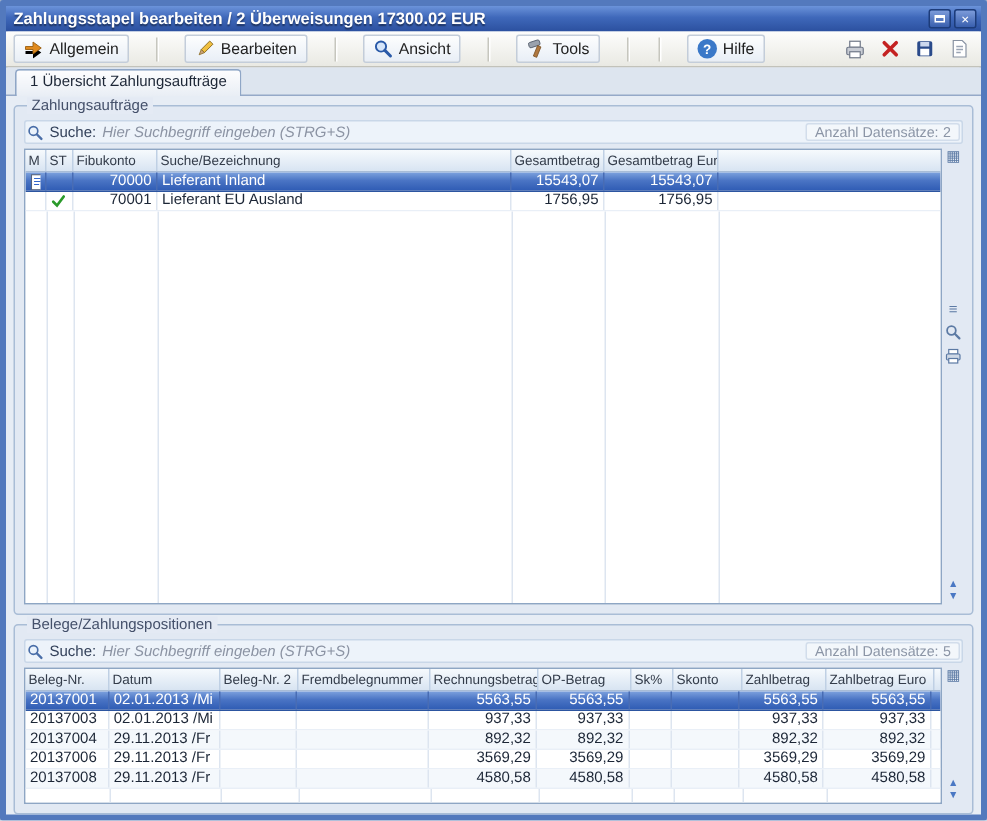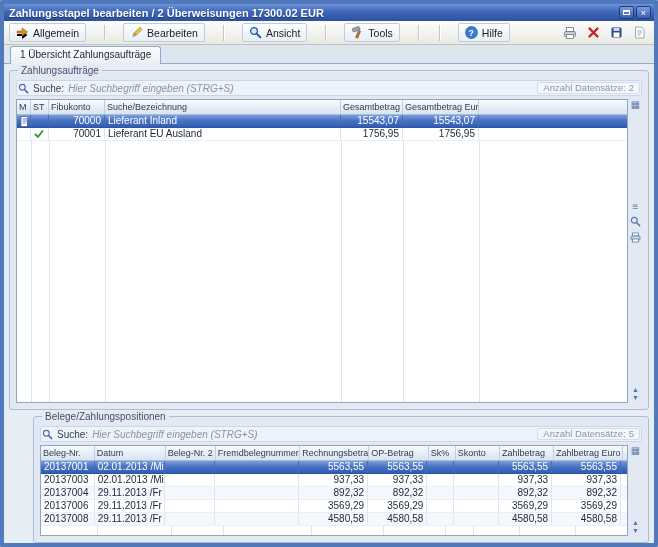--- a/index.html
+++ b/index.html
@@ -29,29 +29,29 @@
   
   .tabstrip{height:19px;background:#dde5ef;border-bottom:1px solid #95a9c8;display:flex;align-items:flex-end;padding-left:6px;}
   .tab{height:18px;padding:2px 9px 0 9px;font-size:10px;background:linear-gradient(#fdfdfe,#e9eef5);
     border:1px solid #8fa6c6;border-bottom:none;border-radius:3px 3px 0 0;position:relative;top:1px;}
 
   
   .content{height:479px;padding:6px 5px 0 5px;background:#e7edf5;}
   .group{position:relative;border:1px solid #a9bdd6;border-radius:3px;background:#e2e9f3;padding:9px 6px 5px 6px;}
   .group-title{position:absolute;top:-6px;left:8px;background:#e4eaf4;padding:0 3px;font-size:10px;color:#44506a;line-height:11px;}
   .g1{height:340px;margin-bottom:6px;}
-  .g2{height:127px;margin-left:24px;}
+  .g2{height:127px;}
 
   
   .searchrow{height:16px;display:flex;align-items:center;gap:4px;background:#edf3fa;border:1px solid #c9d7e8;
     border-radius:2px;padding:0 1px;margin-bottom:3px;}
   .searchrow .lbl{color:#33415a;}
   .searchrow input{flex:1;border:none;background:transparent;outline:none;font:inherit;font-size:10px;color:#333;}
   .searchrow input::placeholder{color:#8b93a3;font-style:italic;}
-  .countpill{display:flex;gap:3px;align-items:flex-end;background:#f3f7fb;border:1px solid #d2ddeb;border-radius:2px;
+  .countpill{display:flex;gap:3px;align-items:center;background:#f3f7fb;border:1px solid #d2ddeb;border-radius:2px;
     padding:0 5px;height:12px;color:#8b95a6;font-size:9.5px;white-space:nowrap;}
 
   
   .tablewrap{display:flex;}
   .g1 .tablewrap{height:304px;}
   .g2 .tablewrap{height:91px;}
   .grid{flex:1;border:1px solid #8ea6c4;background:#fff;display:flex;flex-direction:column;overflow:hidden;}
   .g-head{display:flex;height:15px;background:linear-gradient(#f6fafd,#d8e4f2);border-bottom:1px solid #a8bcd6;flex:0 0 auto;}
   .g-head .c{font-size:9px;color:#333c4a;line-height:14px;border-right:1px solid #bfd0e4;padding:0 2px;overflow:hidden;white-space:nowrap;}
   .g-row{display:flex;height:13px;flex:0 0 auto;border-bottom:1px solid #e9eff7;background:#fff;}

